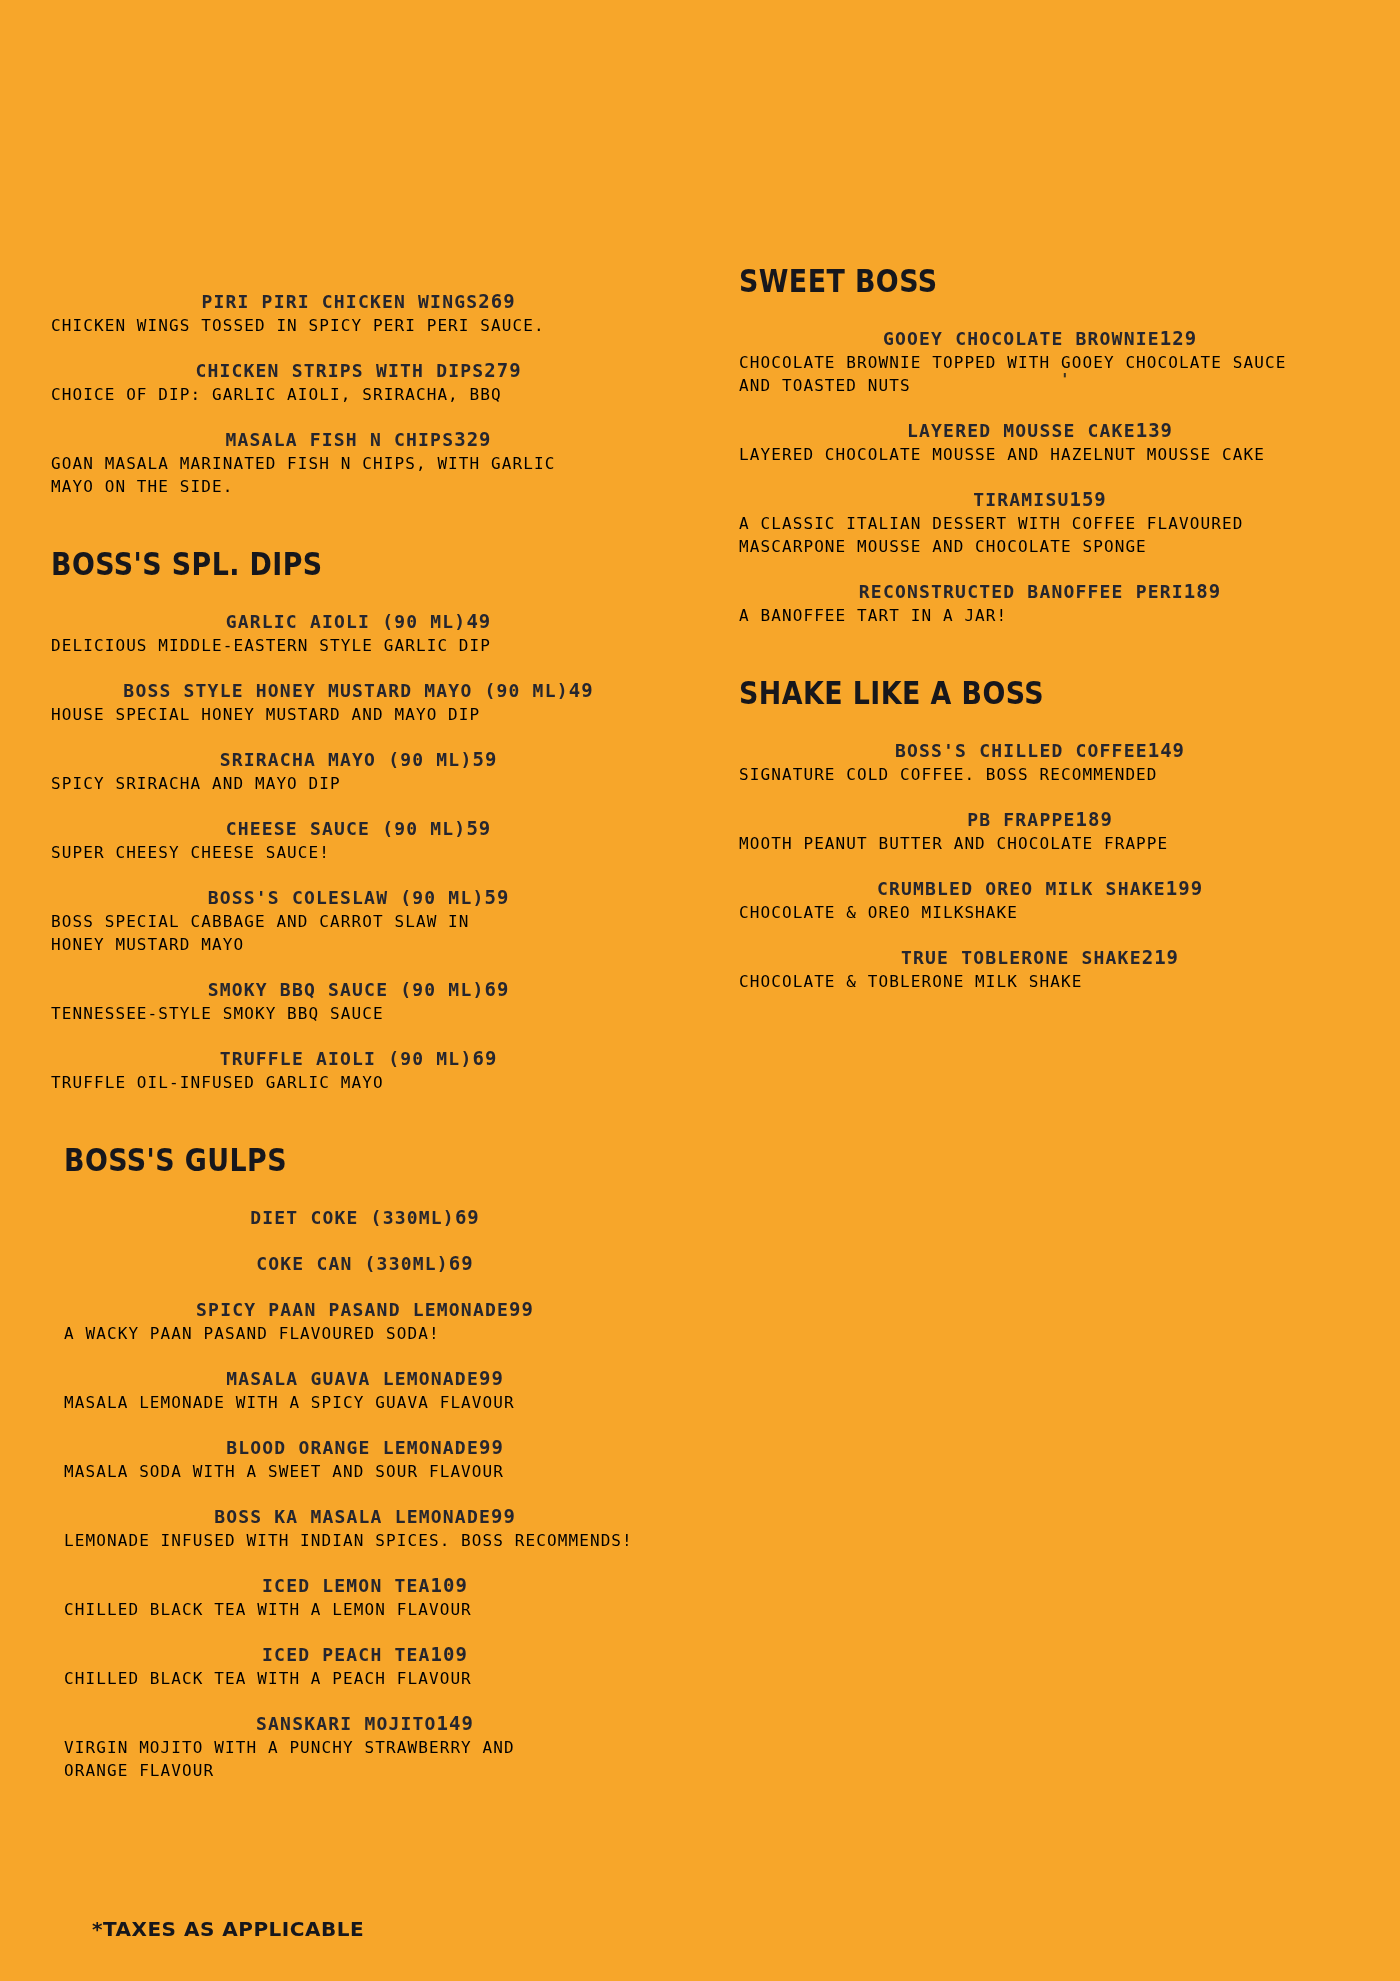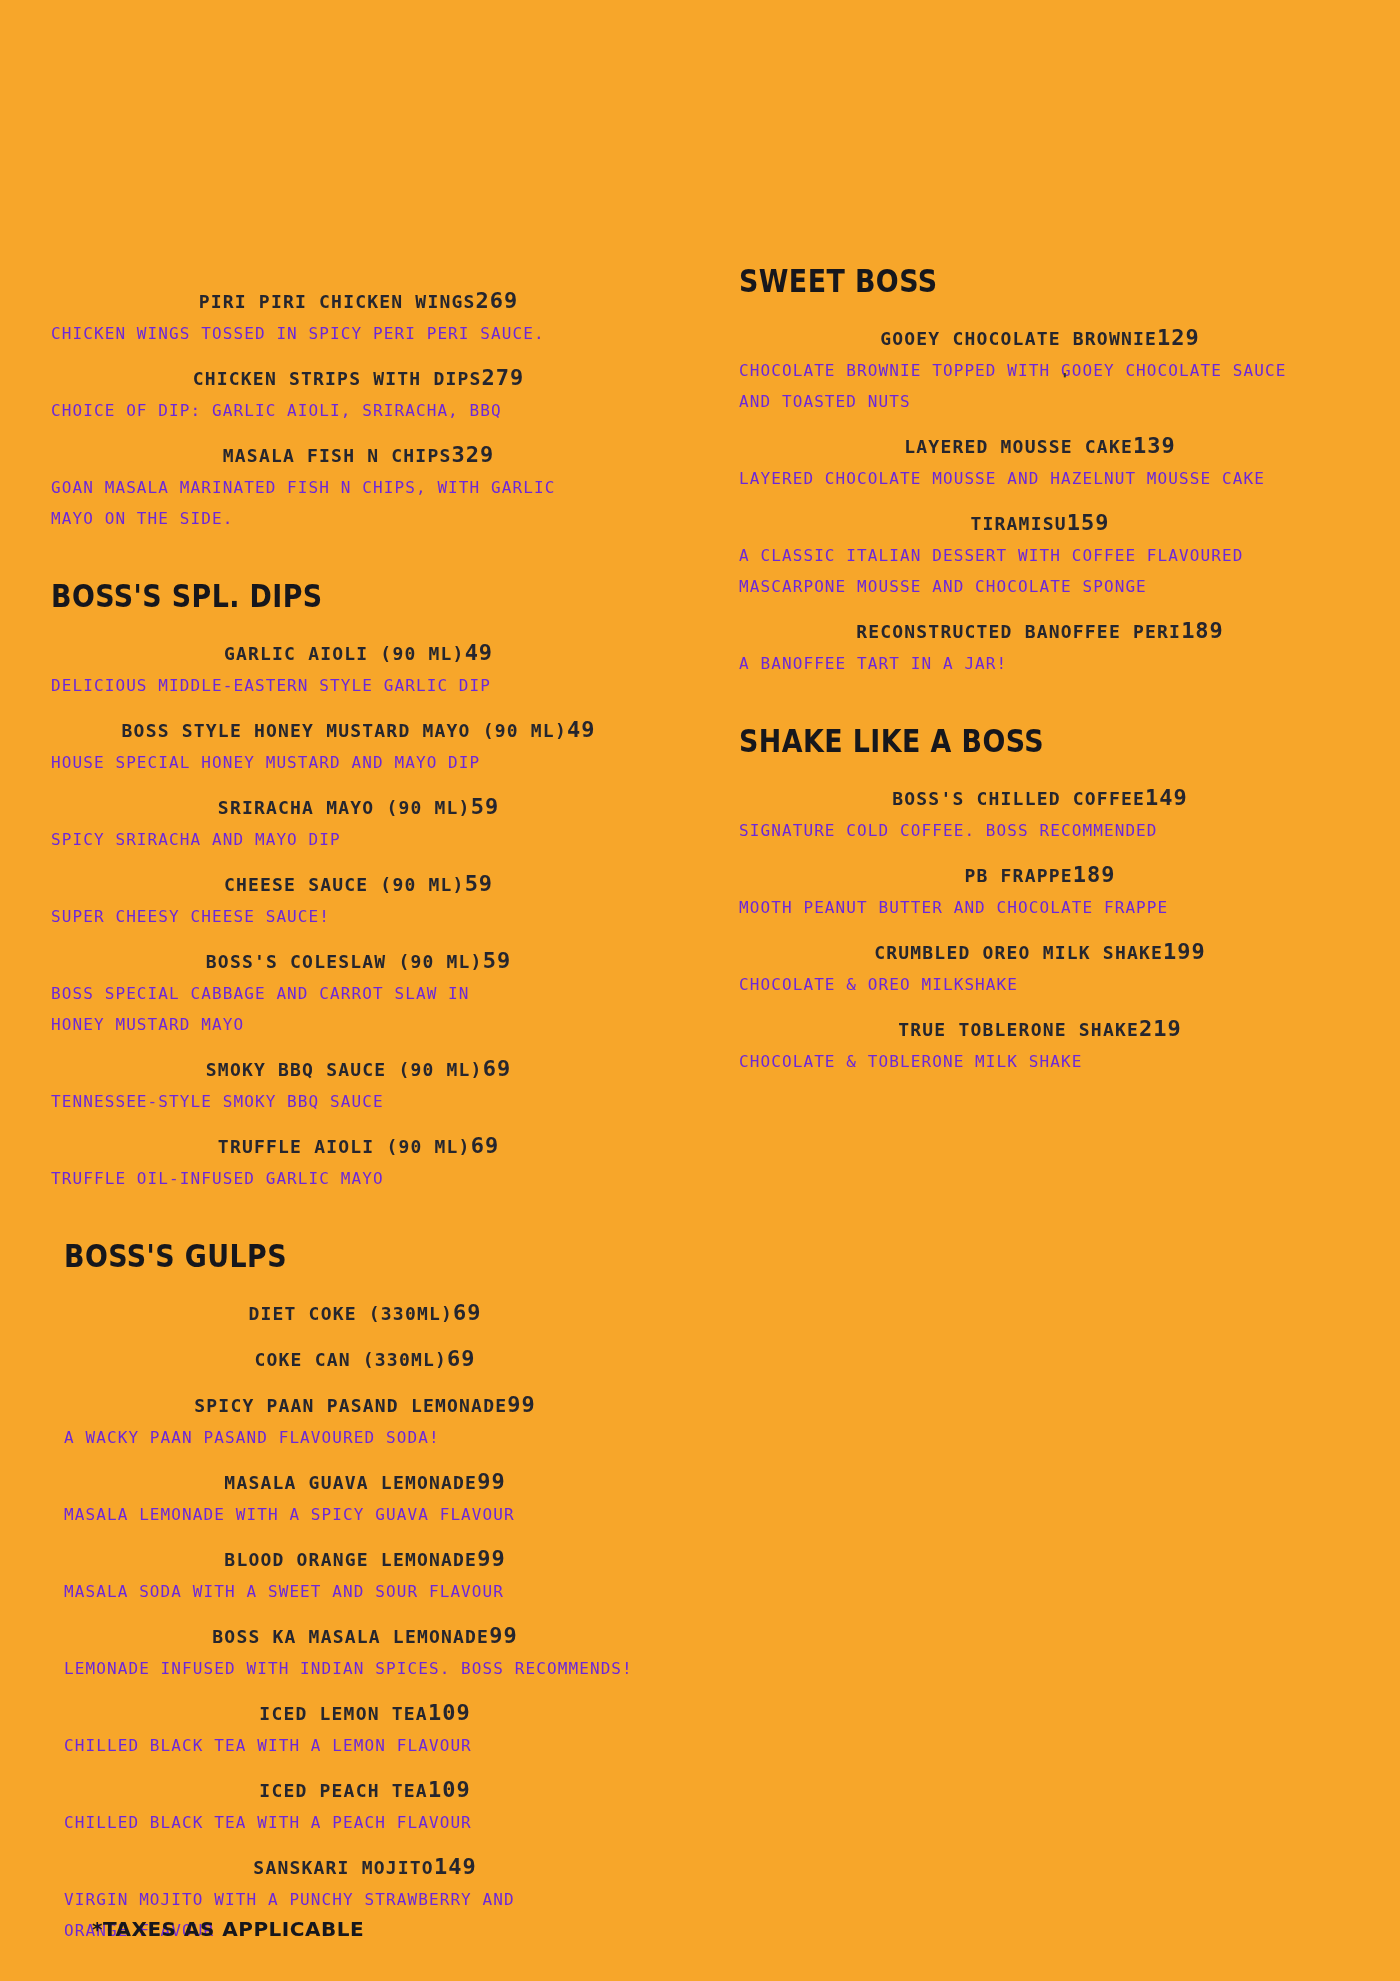--- a/index.html
+++ b/index.html
@@ -60,33 +60,32 @@
   .item-name {
     font-weight: bold;
     font-size: 18px;
     line-height: 24px;
     letter-spacing: 1.2px;
     color: #26262E;
     white-space: nowrap;
   }
   .item-price {
     font-weight: bold;
-    font-size: 22px;
+    font-size: 19px;
     line-height: 24px;
     letter-spacing: 1px;
     color: #26262E;
     white-space: nowrap;
   }
   .item-desc-line {
     font-size: 16px;
     line-height: 23px;
     letter-spacing: 1.1px;
-    color: #6d28d9;
-    white-space: nowrap;
-    margin-top: 8px;
+    color: #000000;
+    white-space: nowrap;
   }
   .footer-note {
     position: absolute;
     left: 92px;
     top: 1917px;
     font-family: "DejaVu Sans", sans-serif;
     font-weight: 900;
     font-size: 20px;
     line-height: 24px;
     letter-spacing: 0.5px;

